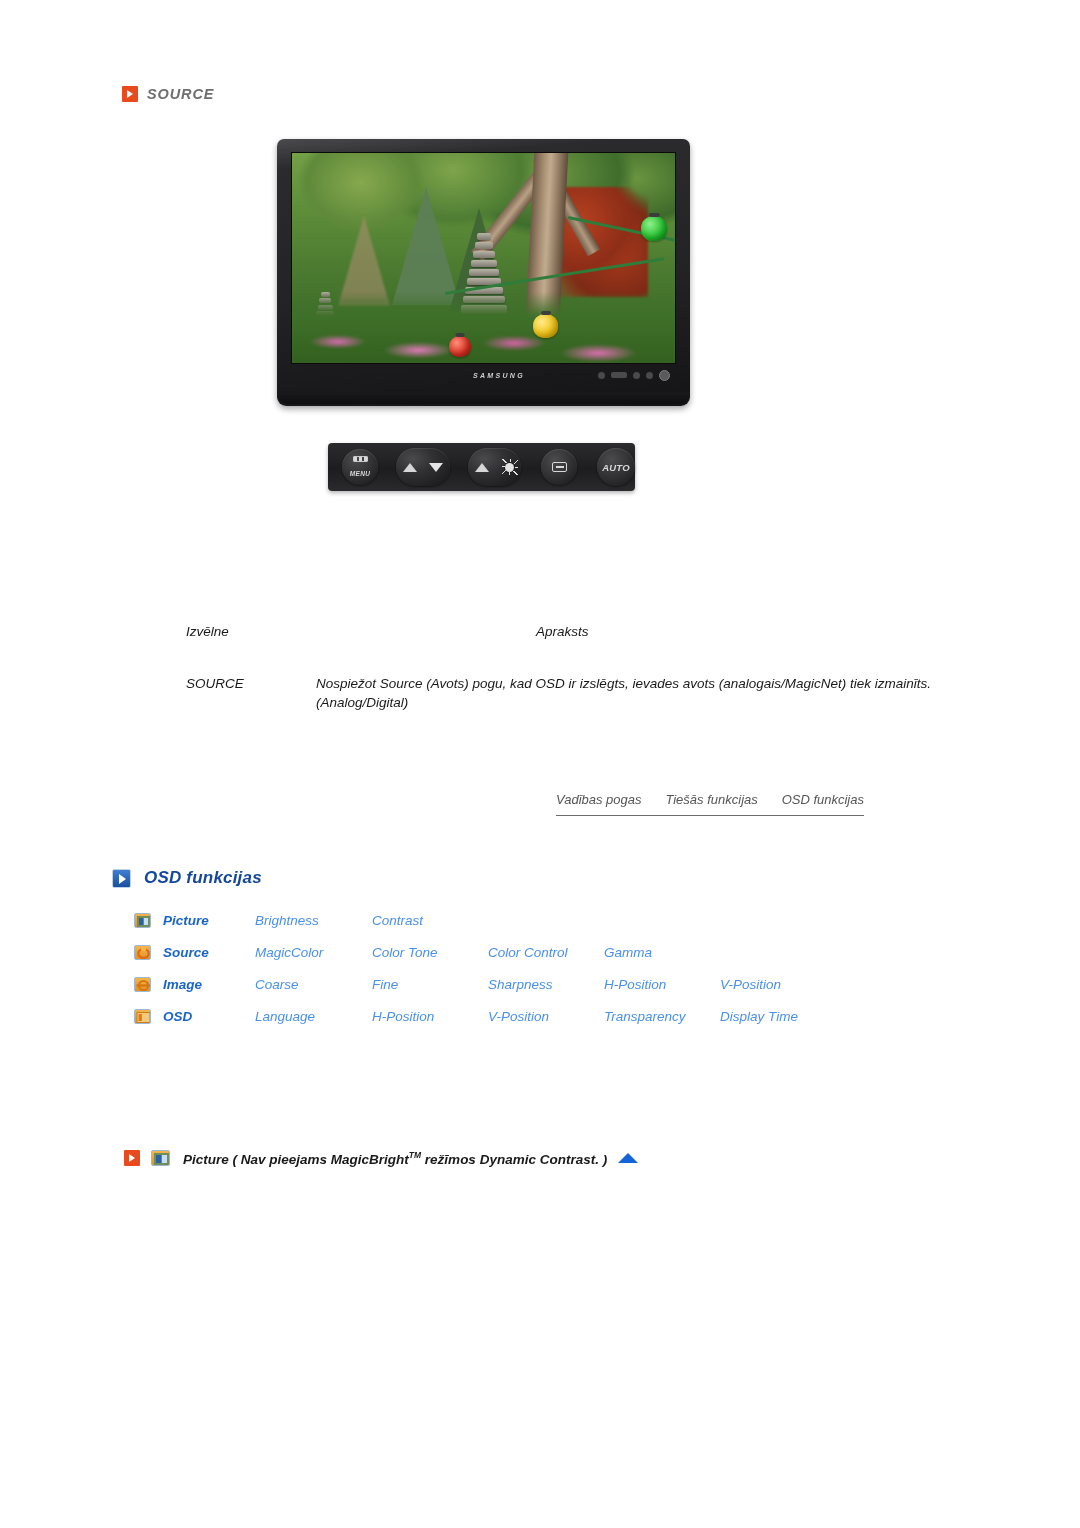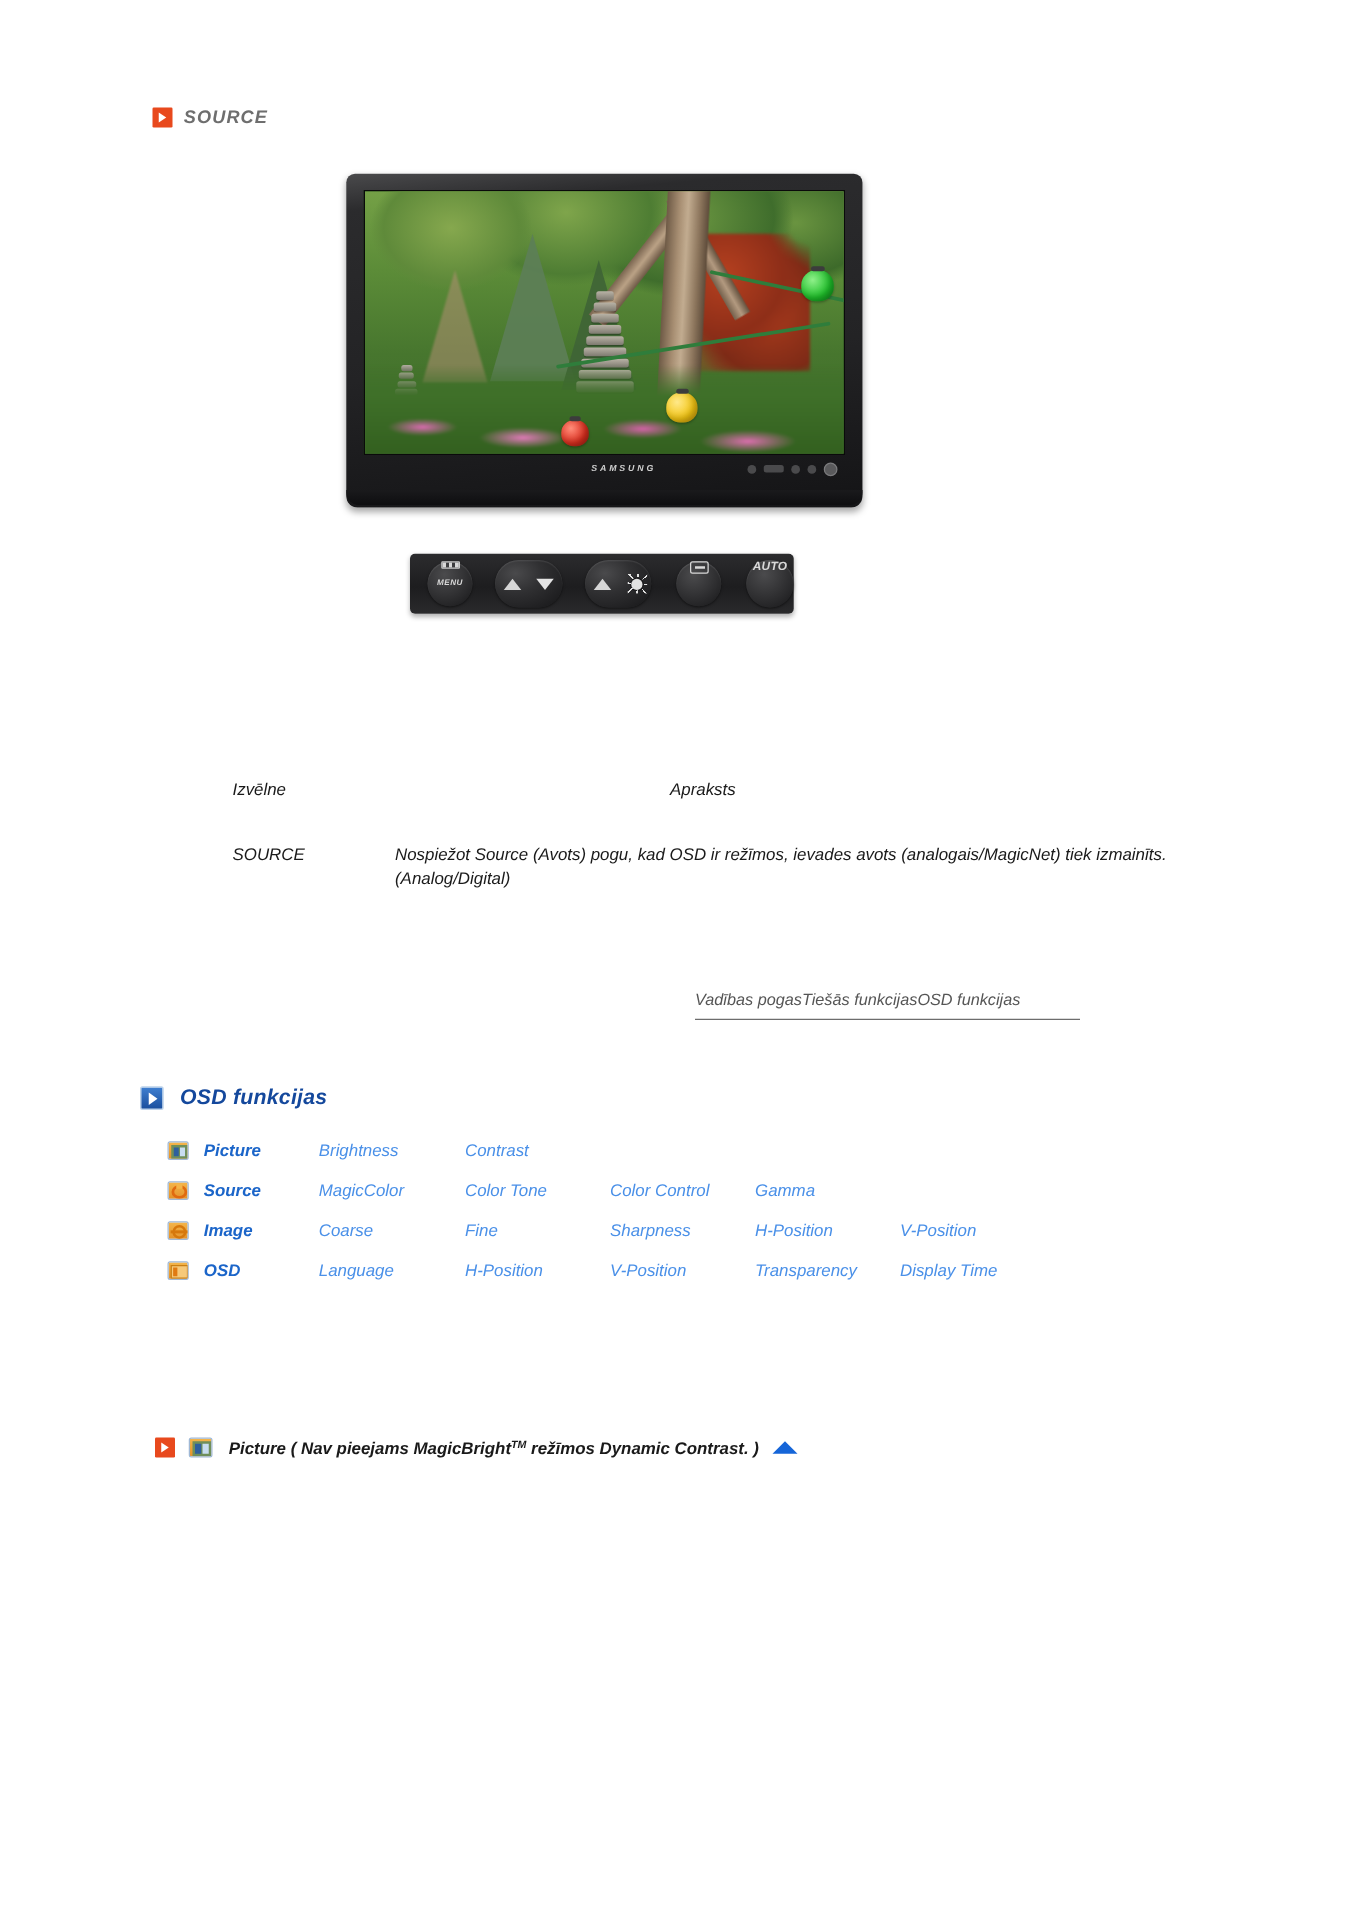--- a/index.html
+++ b/index.html
@@ -260,21 +260,21 @@
     display: flex;
     align-items: center;
     box-shadow: 0 2px 4px rgba(0,0,0,.3);
   }
   .kbtn {
     position: relative;
     border-radius: 50%;
     background: radial-gradient(circle at 38% 30%, #4b4b4d 0%, #343436 45%, #171719 100%);
     box-shadow: inset 0 1px 1px rgba(255,255,255,.12), 0 1px 2px rgba(0,0,0,.5);
     display: flex;
-    align-items: flex-start;
+    align-items: center;
     justify-content: center;
     flex: 0 0 auto;
   }
   .kbtn-menu { width: 36px; height: 36px; margin-left: 14px; }
   .kbtn-pill {
     width: 78px; height: 38px;
     border-radius: 19px;
     margin-left: 18px;
     background: radial-gradient(ellipse at 30% 28%, #4a4a4c 0%, #303032 40%, #161618 100%);
     box-shadow: inset 0 1px 1px rgba(255,255,255,.10), 0 1px 2px rgba(0,0,0,.5);
@@ -383,20 +383,21 @@
 
   
   .tabs {
     position: absolute;
     left: 556px;
     top: 792px;
     width: 308px;
     border-bottom: 1.6px solid #6d6d6d;
     padding-bottom: 8px;
     display: flex;
+    justify-content: space-between;
     font-size: 13px;
     color: #555555;
   }
   .tab { white-space: nowrap; }
 
   
   .osd-head {
     position: absolute;
     left: 112px;
     top: 868px;
@@ -581,21 +582,21 @@
     </div>
   </div>
 
   <div class="desc-table">
     <div class="desc-head">
       <div class="c1">Izvēlne</div>
       <div class="c2">Apraksts</div>
     </div>
     <div class="desc-row">
       <div class="c1">SOURCE</div>
-      <div class="c2">Nospiežot Source (Avots) pogu, kad OSD ir režīmos, ievades avots (analogais/MagicNet) tiek izmainīts. (Analog/Digital)</div>
+      <div class="c2">Nospiežot Source (Avots) pogu, kad OSD ir izslēgts, ievades avots (analogais/MagicNet) tiek izmainīts. (Analog/Digital)</div>
     </div>
   </div>
 
   <div class="tabs">
     <span class="tab">Vadības pogas</span>
     <span class="tab">Tiešās funkcijas</span>
     <span class="tab">OSD funkcijas</span>
   </div>
 
   <div class="osd-head">

